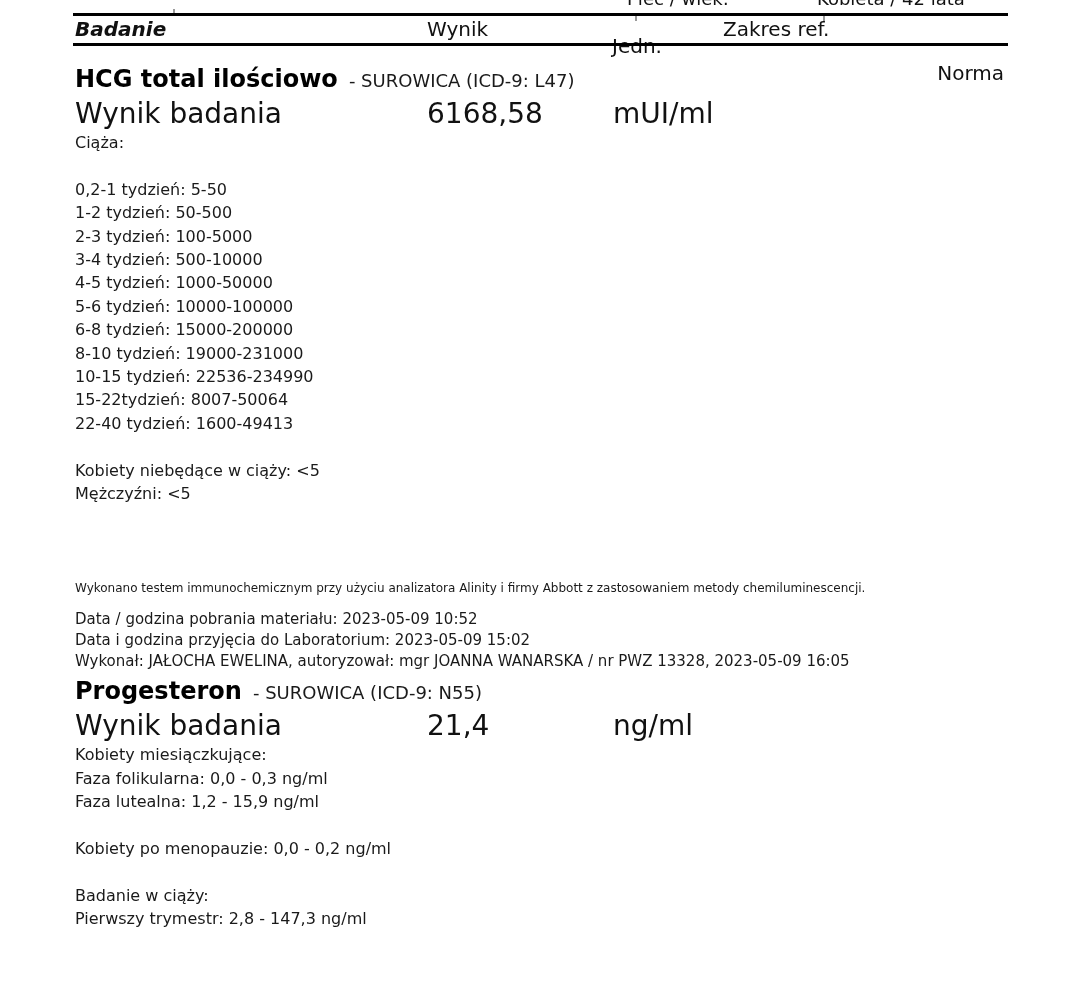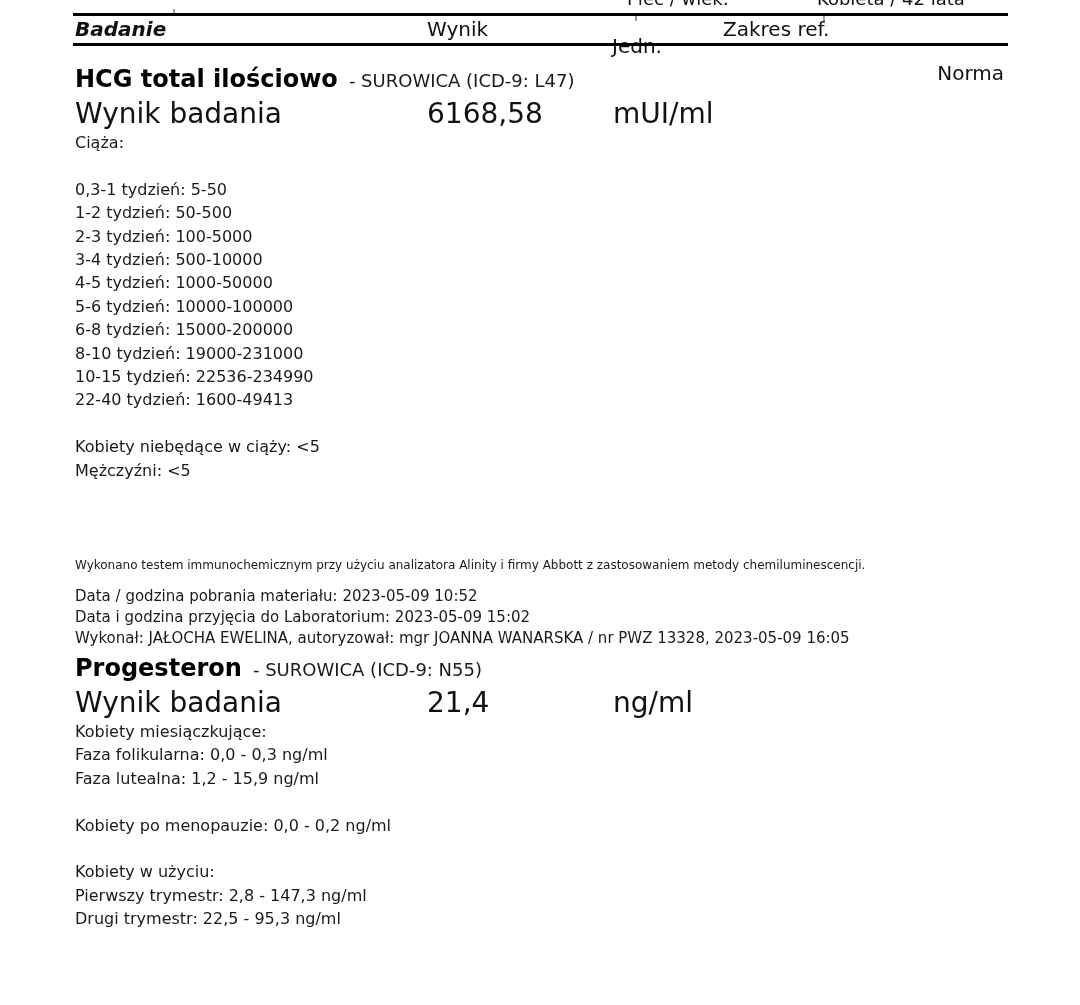--- a/index.html
+++ b/index.html
@@ -155,29 +155,30 @@
         <span class="test-material">- SUROWICA (ICD-9: L47)</span>
       </div>
       <div class="result-row">
         <span class="result-label">Wynik badania</span>
         <span class="result-value">6168,58</span>
         <span class="result-unit">mUI/ml</span>
       </div>
       <div class="ref-lines">
           <div class="ref-line">Ciąża:</div>
           <div class="ref-line"></div>
-          <div class="ref-line">0,3-1 tydzień: 5-50</div>
+          <div class="ref-line">0,2-1 tydzień: 5-50</div>
           <div class="ref-line">1-2 tydzień: 50-500</div>
           <div class="ref-line">2-3 tydzień: 100-5000</div>
           <div class="ref-line">3-4 tydzień: 500-10000</div>
           <div class="ref-line">4-5 tydzień: 1000-50000</div>
           <div class="ref-line">5-6 tydzień: 10000-100000</div>
           <div class="ref-line">6-8 tydzień: 15000-200000</div>
           <div class="ref-line">8-10 tydzień: 19000-231000</div>
           <div class="ref-line">10-15 tydzień: 22536-234990</div>
+          <div class="ref-line">15-22tydzień: 8007-50064</div>
           <div class="ref-line">22-40 tydzień: 1600-49413</div>
           <div class="ref-line"></div>
           <div class="ref-line">Kobiety niebędące w ciąży: &lt;5</div>
           <div class="ref-line">Mężczyźni: &lt;5</div>
         </div>
       <div class="method-note">Wykonano testem immunochemicznym przy użyciu analizatora Alinity i firmy Abbott z zastosowaniem metody chemiluminescencji.</div>
       <div class="meta-lines">
           <div class="meta-line">Data / godzina pobrania materiału: 2023-05-09 10:52</div>
           <div class="meta-line">Data i godzina przyjęcia do Laboratorium: 2023-05-09 15:02</div>
           <div class="meta-line">Wykonał: JAŁOCHA EWELINA, autoryzował: mgr JOANNA WANARSKA / nr PWZ 13328, 2023-05-09 16:05</div>
@@ -194,20 +195,19 @@
         <span class="result-value">21,4</span>
         <span class="result-unit">ng/ml</span>
       </div>
       <div class="ref-lines">
           <div class="ref-line">Kobiety miesiączkujące:</div>
           <div class="ref-line">Faza folikularna: 0,0 - 0,3 ng/ml</div>
           <div class="ref-line">Faza lutealna: 1,2 - 15,9 ng/ml</div>
           <div class="ref-line"></div>
           <div class="ref-line">Kobiety po menopauzie: 0,0 - 0,2 ng/ml</div>
           <div class="ref-line"></div>
-          <div class="ref-line">Kobiety w użyciu:</div>
+          <div class="ref-line">Badanie w ciąży:</div>
           <div class="ref-line">Pierwszy trymestr: 2,8 - 147,3 ng/ml</div>
-          <div class="ref-line">Drugi trymestr: 22,5 - 95,3 ng/ml</div>
         </div>
     </section>
 
   </div>
 </div>
 
 </body></html>

